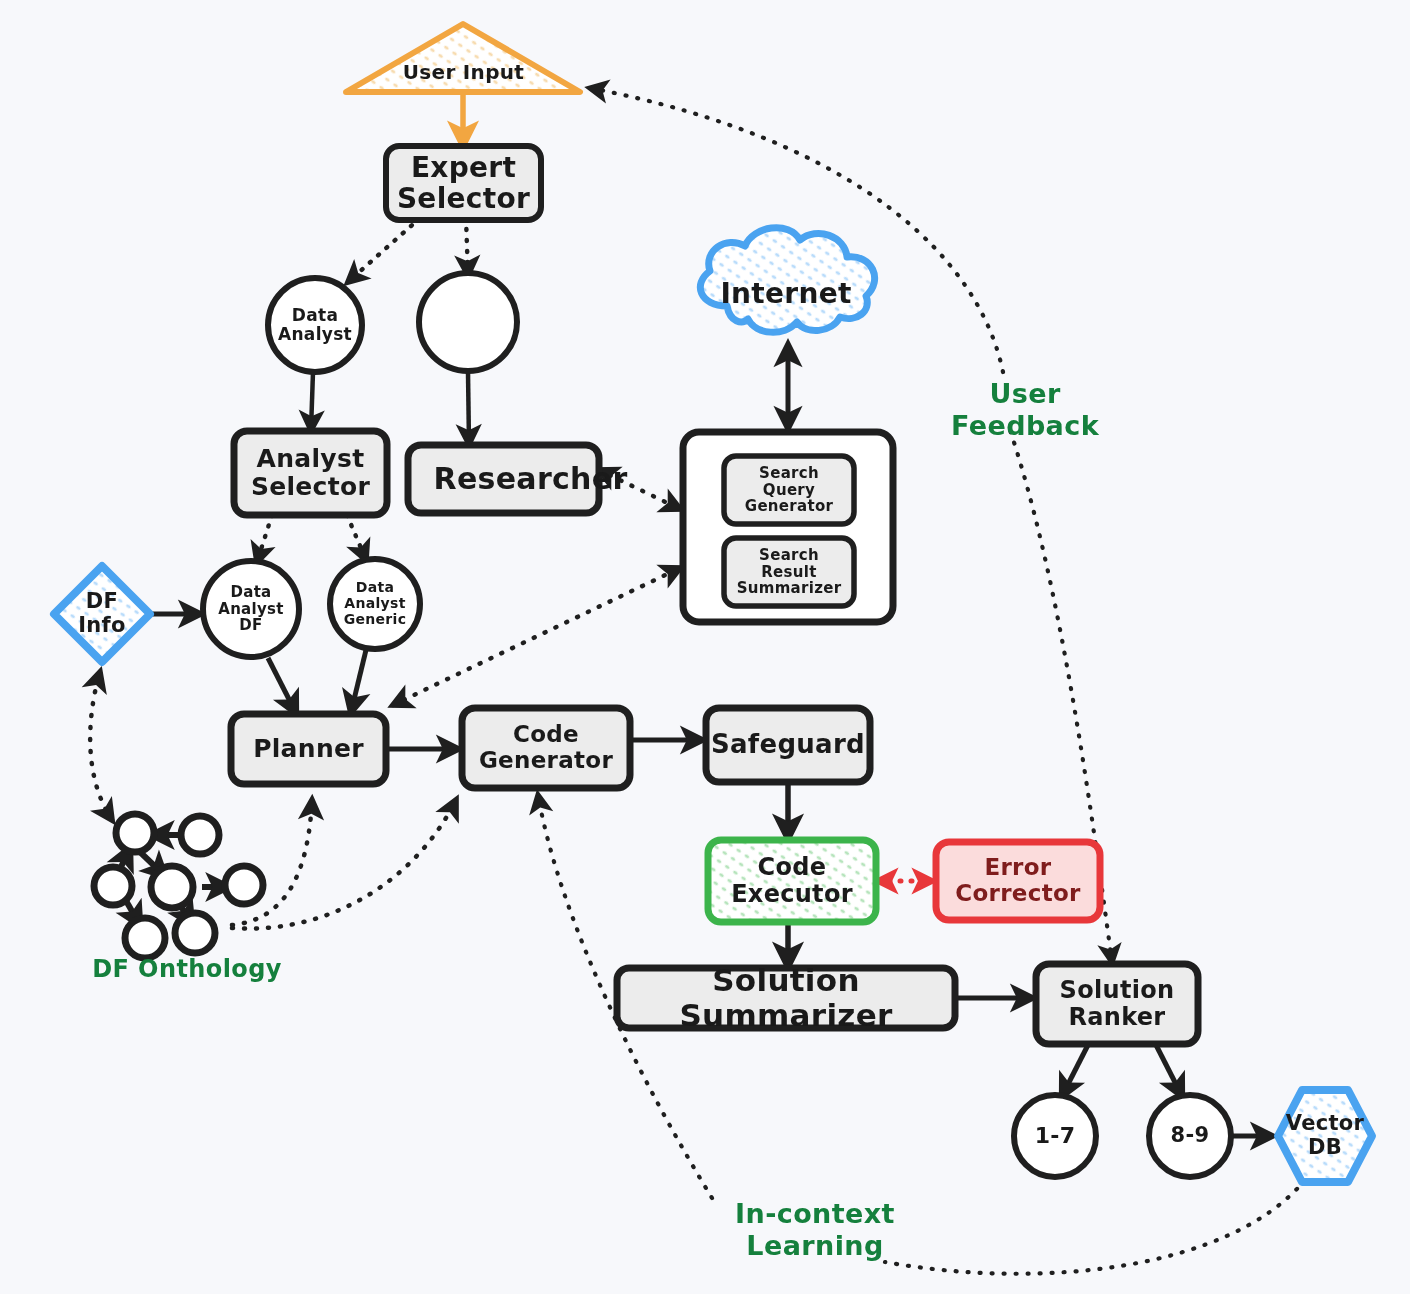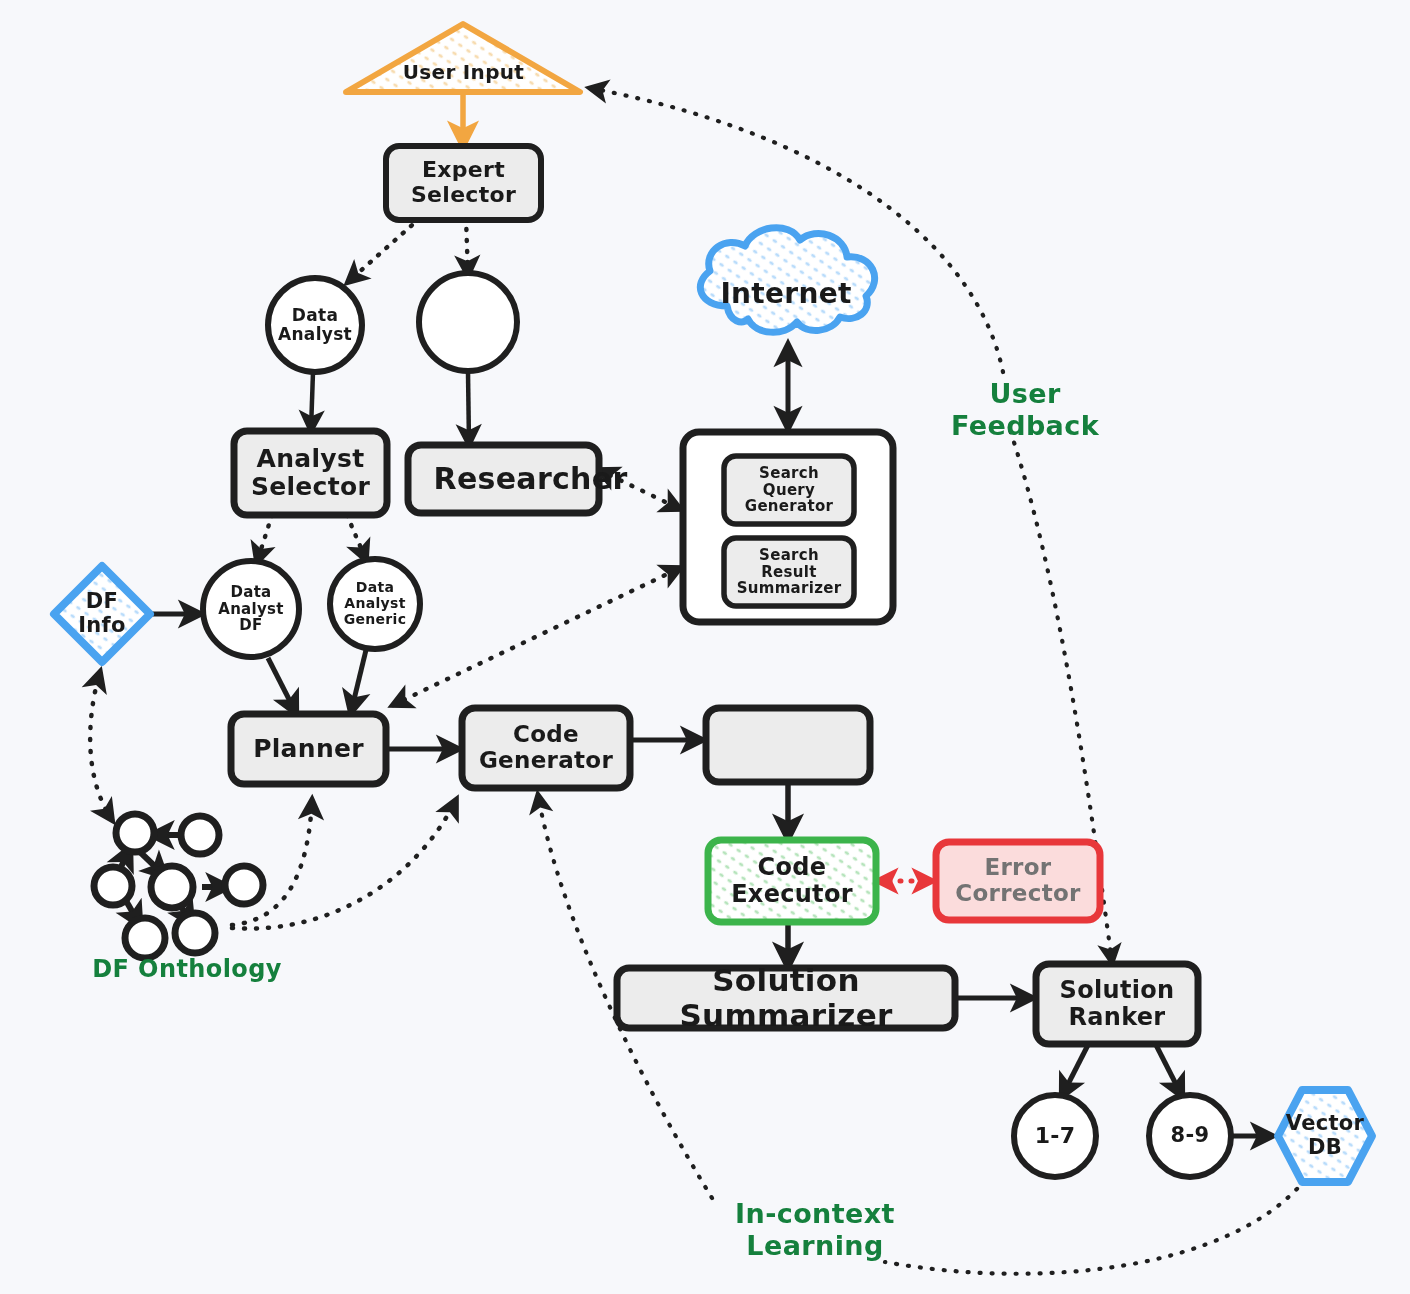--- a/index.html
+++ b/index.html
@@ -203,21 +203,21 @@
       <circle cx="145" cy="938" r="20" fill="#ffffff" stroke="#1f1f1f" stroke-width="7"></circle>
       <circle cx="195" cy="933" r="20" fill="#ffffff" stroke="#1f1f1f" stroke-width="7"></circle>
       <path d="M110,818 L130,800" fill="none" stroke="#1f1f1f" stroke-width="0"></path>
     </g>
 
   </g>
 </svg>
 
 <div class="node-label" style="left:386px;top:58px;width:155px;height:28px;font-size:20px;">User Input</div>
 
-<div class="node-label" style="left:386px;top:146px;width:155px;height:74px;font-size:22px;">Expert
+<div class="node-label" style="left:386px;top:146px;width:155px;height:74px;font-size:28px;">Expert
 Selector</div>
 
 <div class="node-label" style="left:268px;top:278px;width:94px;height:94px;font-size:17px;">Data
 Analyst</div>
 
 
 <div class="node-label" style="left:234px;top:431px;width:153px;height:84px;font-size:25px;">Analyst
 Selector</div>
 
 <div class="node-label" style="left:408px;top:445px;width:191px;height:68px;font-size:30px;margin-left:27px;">Researcher</div>
@@ -241,25 +241,26 @@
 
 <div class="node-label" style="left:330px;top:559px;width:90px;height:90px;font-size:14px;">Data
 Analyst
 Generic</div>
 
 <div class="node-label" style="left:231px;top:714px;width:155px;height:70px;font-size:25px;">Planner</div>
 
 <div class="node-label" style="left:462px;top:708px;width:168px;height:80px;font-size:23px;">Code
 Generator</div>
 
+<div class="node-label" style="left:706px;top:708px;width:164px;height:74px;font-size:26px;">Safeguard</div>
 
 <div class="node-label" style="left:708px;top:840px;width:168px;height:82px;font-size:24px;">Code
 Executor</div>
 
-<div class="node-label" style="left:936px;top:842px;width:164px;height:78px;font-size:23px;color:#737373;">Error
+<div class="node-label" style="left:936px;top:842px;width:164px;height:78px;font-size:23px;color:#7f1d1d;">Error
 Corrector</div>
 
 <div class="node-label" style="left:617px;top:968px;width:338px;height:60px;font-size:31px;">Solution Summarizer</div>
 
 <div class="node-label" style="left:1036px;top:964px;width:162px;height:80px;font-size:24px;">Solution
 Ranker</div>
 
 <div class="node-label" style="left:1014px;top:1095px;width:82px;height:82px;font-size:22px;">1-7</div>
 
 <div class="node-label" style="left:1149px;top:1095px;width:82px;height:82px;font-size:21px;">8-9</div>

